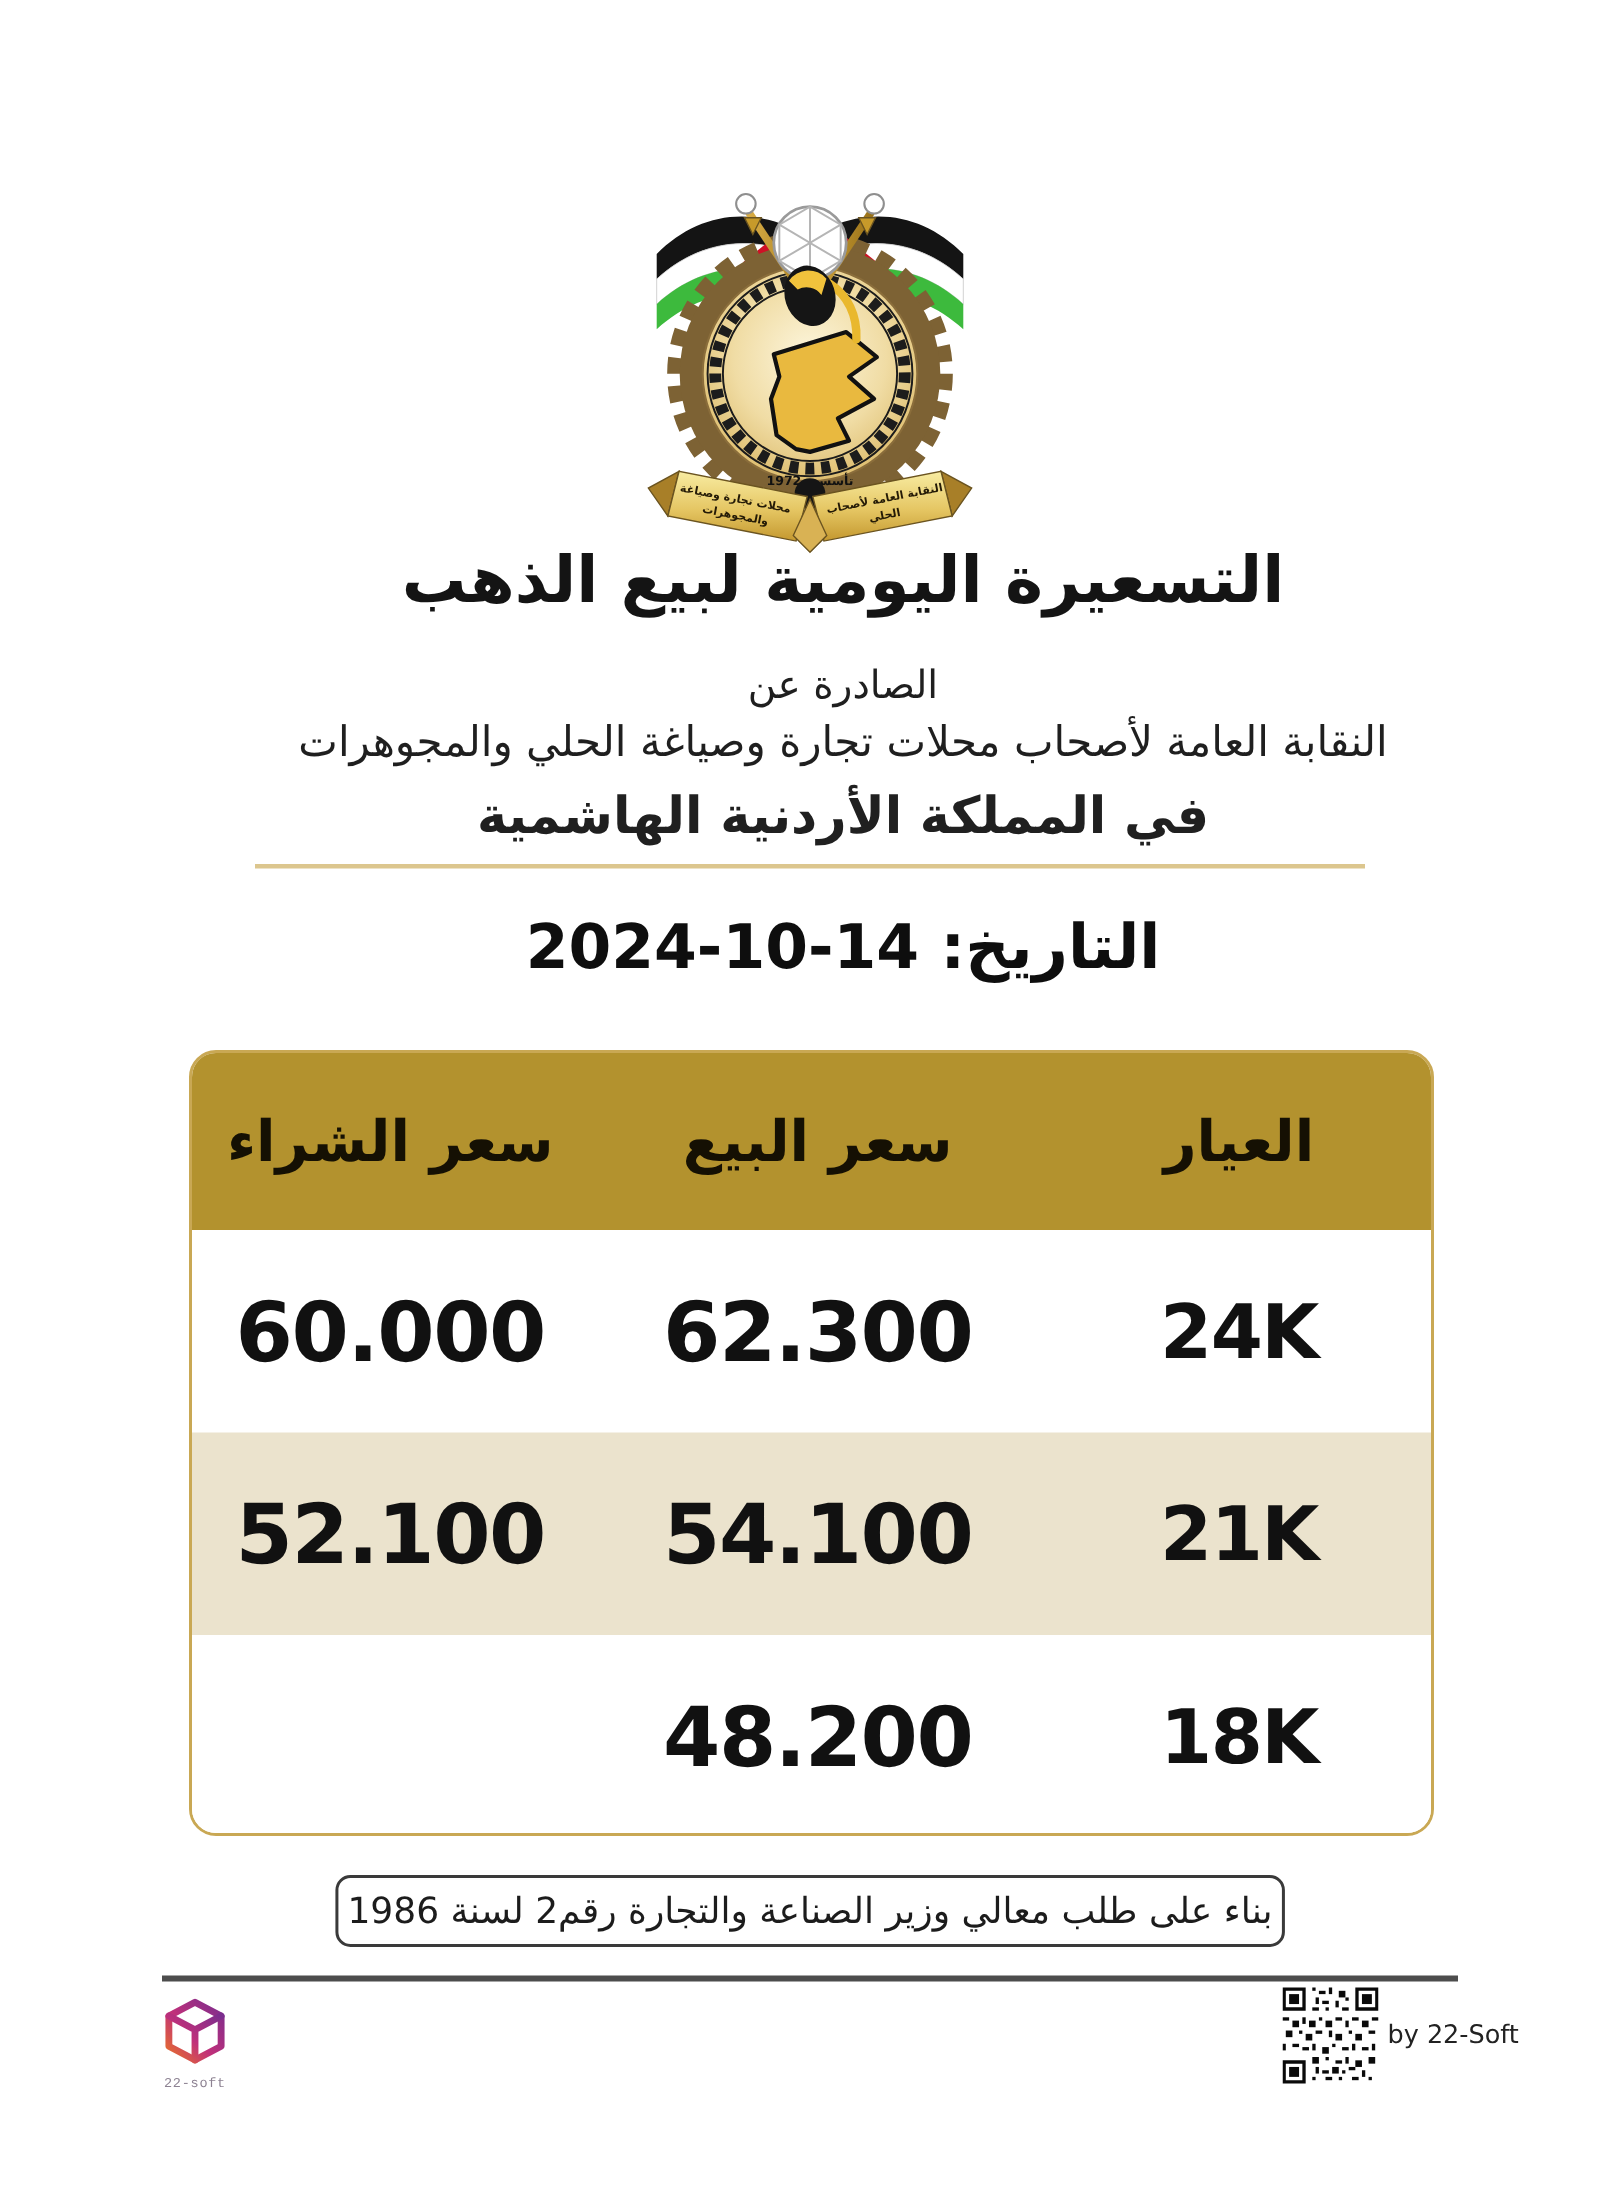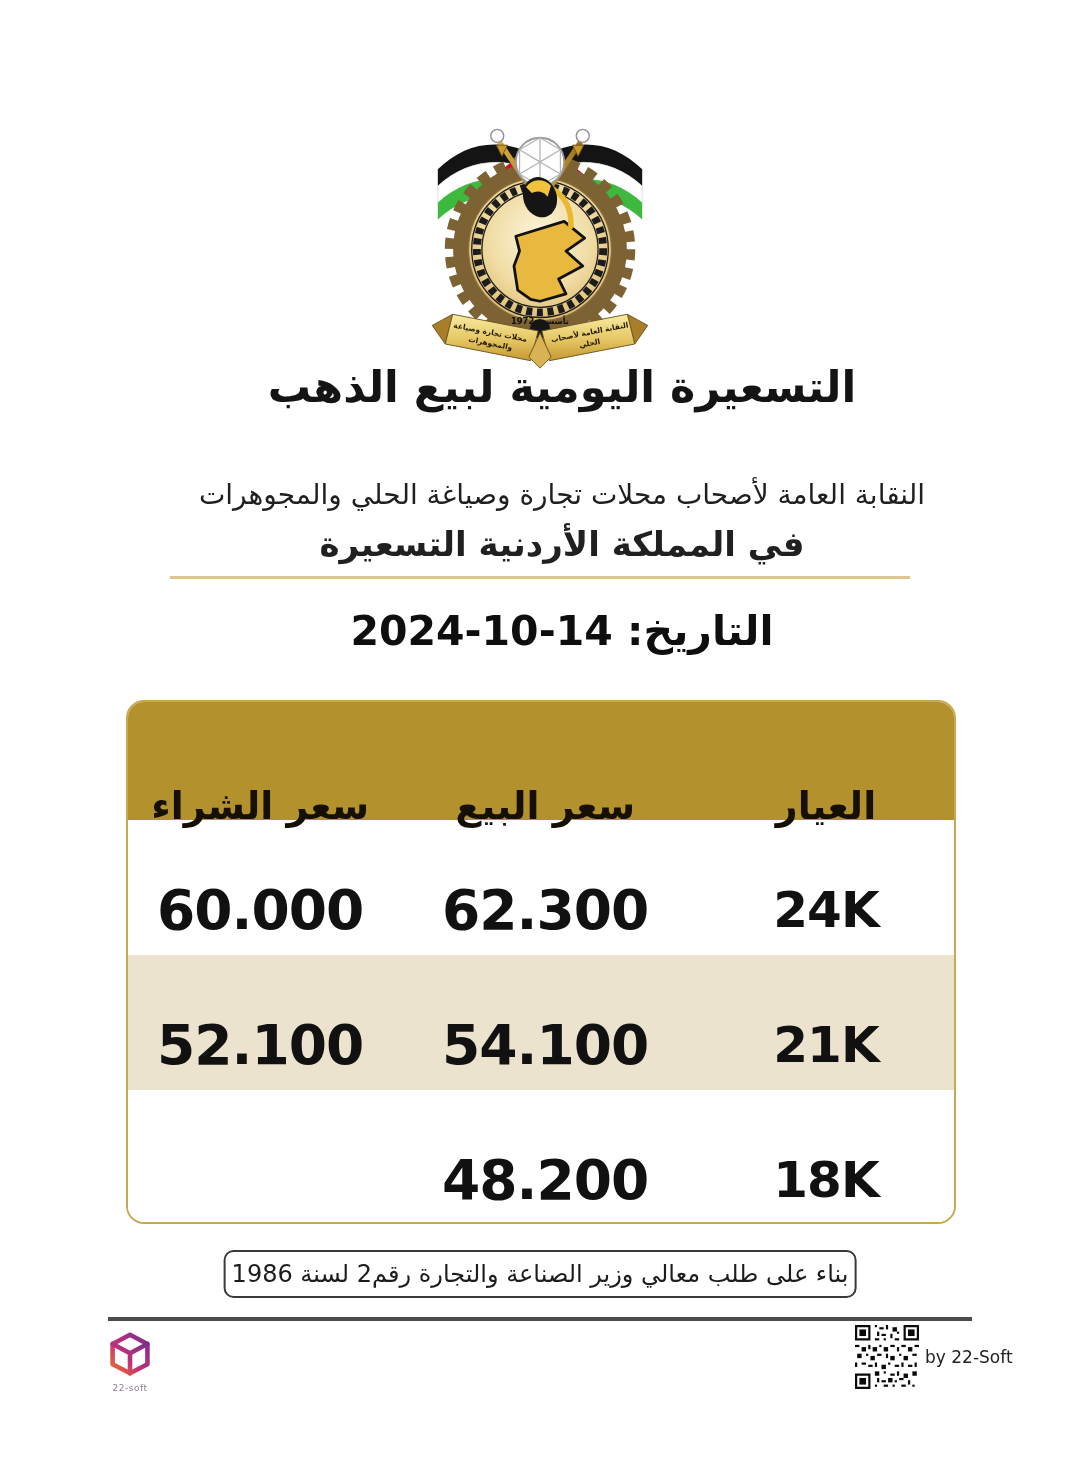--- a/index.html
+++ b/index.html
@@ -23,33 +23,33 @@
   .price-table{
     position:absolute;top:700px;left:126px;width:830px;height:524px;
     border:2px solid #c9a854;border-radius:18px;overflow:hidden;direction:rtl;
     background:#ffffff;
   }
   .pt-row{display:grid;grid-template-columns:31% 37% 32%;align-items:center;}
   .pt-head{height:118px;background:#b3922e;}
   .pt-head .pt-cell{font-size:38px;font-weight:bold;color:#151003;line-height:118px;}
   .pt-body-row{height:135px;background:#ffffff;}
   .pt-body-row.alt{background:#ebe3cd;}
-  .pt-cell{text-align:center;white-space:nowrap;margin-top:45px;}
+  .pt-cell{text-align:center;white-space:nowrap;}
   .karat-cell{font-size:50px;font-weight:bold;color:#111111;letter-spacing:-1px;}
   .num-cell{font-size:55px;font-weight:bold;color:#111111;letter-spacing:-1px;direction:ltr;}
 
   .note-box{
     position:absolute;top:1250px;left:50%;transform:translateX(-50%);
     border:2px solid #3a3a3a;border-radius:10px;padding:8px 6px;
     font-size:24px;color:#1c1c1c;direction:rtl;white-space:nowrap;background:#fff;
   }
 
   .footer-rule{position:absolute;top:1317px;left:108px;width:864px;height:4px;background:#4d4d4d;}
 
-  .brand-block{position:absolute;top:1332px;left:104px;width:52px;text-align:center;}
+  .brand-block{position:absolute;top:1332px;left:104px;width:52px;text-align:center;font-family:Liberation Mono, monospace;}
   .brand-caption{font-size:9px;color:#8d8292;margin-top:1px;letter-spacing:0.5px;}
 
   .qr-block{position:absolute;top:1324px;left:855px;display:flex;align-items:center;gap:6px;}
   .qr-credit{font-size:17px;color:#222222;white-space:nowrap;}
 </style>
 </head>
 <body>
 
 <div id="page">
 
@@ -130,22 +130,23 @@
       <path d="M122,240 L214,222 L222,254 L130,272 Z" fill="url(#bannerGrad)" stroke="#6b5420" stroke-width="1"></path>
       <path d="M108,268 L120,280 L132,268 L120,242 Z" fill="#d9b254" stroke="#6b5420" stroke-width="1"></path>
       <text x="66" y="244" text-anchor="middle" font-size="8" font-weight="bold" fill="#241a06" transform="rotate(11 66 244)">محلات تجارة وصياغة</text>
       <text x="66" y="256" text-anchor="middle" font-size="8" font-weight="bold" fill="#241a06" transform="rotate(11 66 256)">والمجوهرات</text>
       <text x="174" y="244" text-anchor="middle" font-size="8" font-weight="bold" fill="#241a06" transform="rotate(-11 174 244)">النقابة العامة لأصحاب</text>
       <text x="174" y="256" text-anchor="middle" font-size="8" font-weight="bold" fill="#241a06" transform="rotate(-11 174 256)">الحلي</text>
     </g>
   </svg>
 
   <div class="center-abs main-title" dir="rtl">التسعيرة اليومية لبيع الذهب</div>
+  <div class="center-abs issued-by" dir="rtl">الصادرة عن</div>
   <div class="center-abs issuer-line" dir="rtl">النقابة العامة لأصحاب محلات تجارة وصياغة الحلي والمجوهرات</div>
-  <div class="center-abs region-line" dir="rtl">في المملكة الأردنية التسعيرة</div>
+  <div class="center-abs region-line" dir="rtl">في المملكة الأردنية الهاشمية</div>
   <div class="gold-sep"></div>
   <div class="center-abs date-line">التاريخ: 14-10-2024</div>
 
   <div class="price-table">
     <div class="pt-row pt-head">
       <div class="pt-cell">العيار</div>
       <div class="pt-cell">سعر البيع</div>
       <div class="pt-cell">سعر الشراء</div>
     </div>
     <div class="pt-row pt-body-row">

